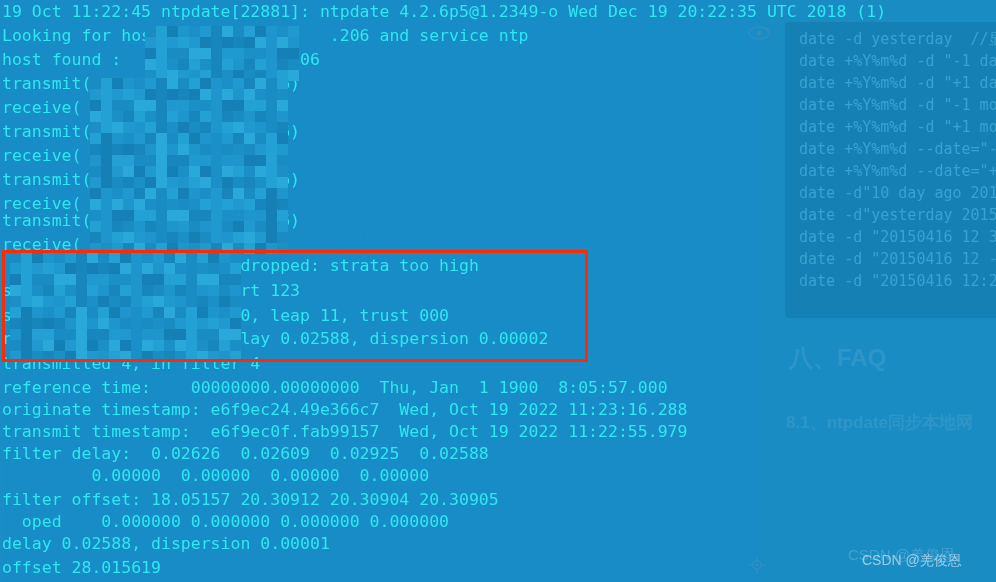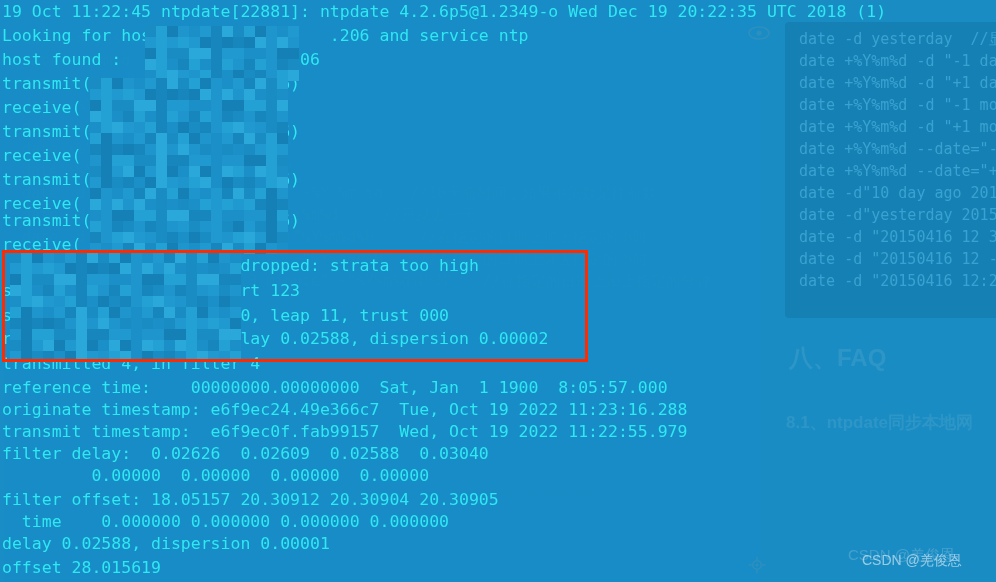--- a/index.html
+++ b/index.html
@@ -141,27 +141,27 @@
     <div class="tline" style="top: 146px; left: 2px;">receive(                 206)</div>
     <div class="tline" style="top: 170px; left: 2px;">transmit(                 206)</div>
     <div class="tline" style="top: 194px; left: 2px;">receive(                 206)</div>
     <div class="tline" style="top: 211px; left: 2px;">transmit(                .206)</div>
     <div class="tline" style="top: 235px; left: 2px;">receive(                 206)</div>
     <div class="tline" style="top: 256px; left: 2px;">            206: Server dropped: strata too high</div>
     <div class="tline" style="top: 281px; left: 2px;">server          .206, port 123</div>
     <div class="tline" style="top: 306px; left: 2px;">stratum 16, precision -20, leap 11, trust 000</div>
     <div class="tline" style="top: 329px; left: 2px;">refid [        .206], delay 0.02588, dispersion 0.00002</div>
     <div class="tline" style="top: 354px; left: 2px;">transmitted 4, in filter 4</div>
-    <div class="tline" style="top: 378px; left: 2px;">reference time:    00000000.00000000  Sat, Jan  1 1900  8:05:57.000</div>
-    <div class="tline" style="top: 400px; left: 2px;">originate timestamp: e6f9ec24.49e366c7  Tue, Oct 19 2022 11:23:16.288</div>
+    <div class="tline" style="top: 378px; left: 2px;">reference time:    00000000.00000000  Thu, Jan  1 1900  8:05:57.000</div>
+    <div class="tline" style="top: 400px; left: 2px;">originate timestamp: e6f9ec24.49e366c7  Wed, Oct 19 2022 11:23:16.288</div>
     <div class="tline" style="top: 422px; left: 2px;">transmit timestamp:  e6f9ec0f.fab99157  Wed, Oct 19 2022 11:22:55.979</div>
-    <div class="tline" style="top: 444px; left: 2px;">filter delay:  0.02626  0.02609  0.02588  0.03040</div>
+    <div class="tline" style="top: 444px; left: 2px;">filter delay:  0.02626  0.02609  0.02925  0.02588</div>
     <div class="tline" style="top: 466px; left: 2px;">         0.00000  0.00000  0.00000  0.00000</div>
     <div class="tline" style="top: 490px; left: 2px;">filter offset: 18.05157 20.30912 20.30904 20.30905</div>
-    <div class="tline" style="top: 512px; left: 2px;">  time    0.000000 0.000000 0.000000 0.000000</div>
+    <div class="tline" style="top: 512px; left: 2px;">  oped    0.000000 0.000000 0.000000 0.000000</div>
     <div class="tline" style="top: 534px; left: 2px;">delay 0.02588, dispersion 0.00001</div>
     <div class="tline" style="top: 558px; left: 2px;">offset 28.015619</div>
   </div>
 
 <div class="mosaic" id="mosaic-top" style="left: 145px; top: 26px; width: 150px; height: 52px;">
     <i style="left:0px;top:0px;width:11px;height:11px;background:#1a8cc4"></i>
     <i style="left:11px;top:0px;width:11px;height:11px;background:#23a0d4"></i>
     <i style="left:22px;top:0px;width:11px;height:11px;background:#1580b6"></i>
     <i style="left:33px;top:0px;width:11px;height:11px;background:#1e95cc"></i>
     <i style="left:44px;top:0px;width:11px;height:11px;background:#1b90c8"></i>

